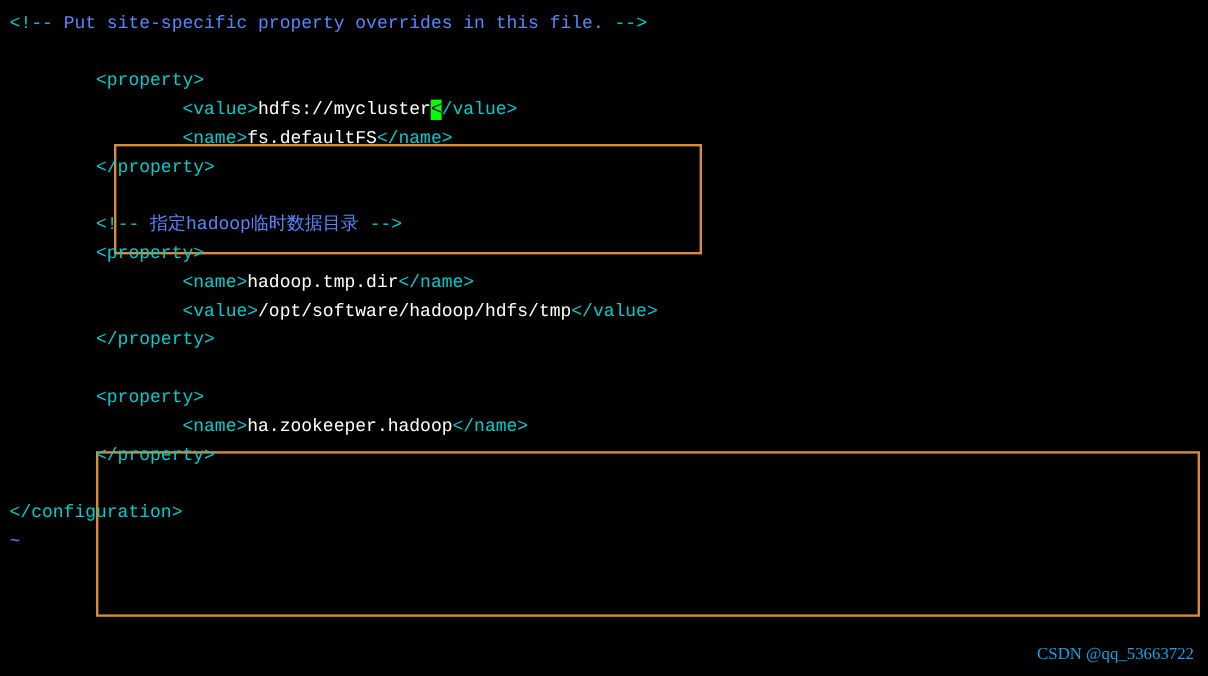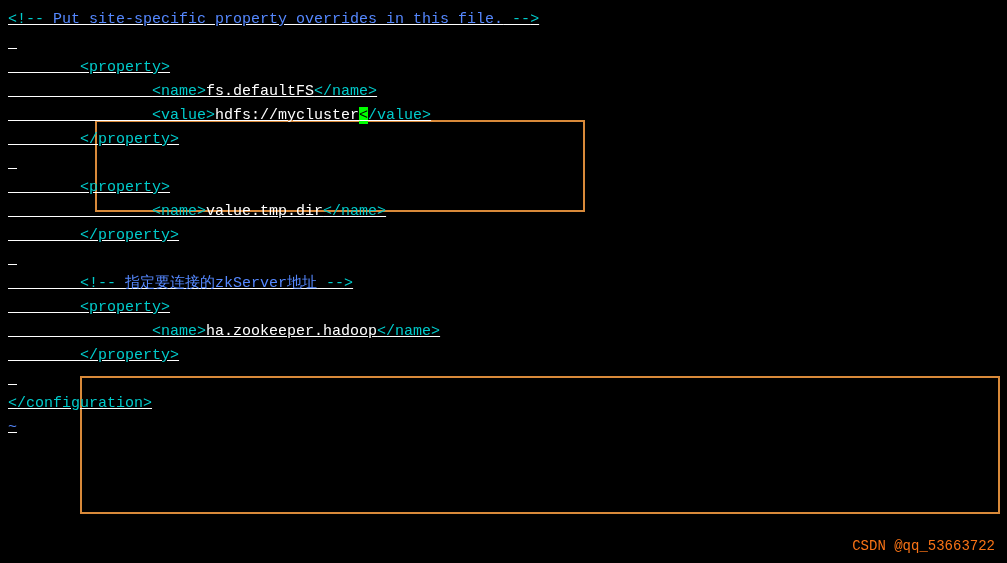--- a/index.html
+++ b/index.html
@@ -19,21 +19,20 @@
       position: relative;
       overflow: hidden;
     }
     .cyan { color: #00cccc; }
     .blue { color: #5588ff; }
     .white { color: #ffffff; }
     .line {
       white-space: pre;
       position: relative;
       z-index: 1;
-      text-decoration: underline;
     }
     .box1 {
       position: absolute;
       border: 2px solid #d98a3a;
       left: 95px;
       top: 120px;
       width: 490px;
       height: 92px;
       z-index: 0;
     }
@@ -43,48 +42,49 @@
       left: 80px;
       top: 376px;
       width: 920px;
       height: 138px;
       z-index: 0;
     }
     .watermark {
       position: absolute;
       right: 12px;
       bottom: 6px;
-      color: #f97316;
+      color: #0ea5e9;
       font-size: 14px;
-      font-family: Liberation Mono, monospace;
+      font-family: Liberation Serif, serif;
     }
     .cursor {
       background-color: #00ff00;
       color: #000000;
     }
   </style>
 </head>
 <body>
 
 <div class="box1"></div>
 <div class="box2"></div>
 
 <div>
 <div class="line"><span class="cyan">&lt;!</span><span class="cyan">-- </span><span class="blue">Put site-specific property overrides in this file.</span><span class="cyan"> --</span><span class="cyan">&gt;</span></div>
 <div class="line"> </div>
 <div class="line">        <span class="cyan">&lt;property&gt;</span></div>
+<div class="line">                <span class="cyan">&lt;value&gt;</span><span class="white">hdfs://mycluster</span><span class="cursor">&lt;</span><span class="cyan">/value&gt;</span></div>
 <div class="line">                <span class="cyan">&lt;name&gt;</span><span class="white">fs.defaultFS</span><span class="cyan">&lt;/name&gt;</span></div>
-<div class="line">                <span class="cyan">&lt;value&gt;</span><span class="white">hdfs://mycluster</span><span class="cursor">&lt;</span><span class="cyan">/value&gt;</span></div>
 <div class="line">        <span class="cyan">&lt;/property&gt;</span></div>
 <div class="line"> </div>
+<div class="line">        <span class="cyan">&lt;!</span><span class="cyan">-- </span><span class="blue">指定hadoop临时数据目录</span><span class="cyan"> --</span><span class="cyan">&gt;</span></div>
 <div class="line">        <span class="cyan">&lt;property&gt;</span></div>
-<div class="line">                <span class="cyan">&lt;name&gt;</span><span class="white">value.tmp.dir</span><span class="cyan">&lt;/name&gt;</span></div>
+<div class="line">                <span class="cyan">&lt;name&gt;</span><span class="white">hadoop.tmp.dir</span><span class="cyan">&lt;/name&gt;</span></div>
+<div class="line">                <span class="cyan">&lt;value&gt;</span><span class="white">/opt/software/hadoop/hdfs/tmp</span><span class="cyan">&lt;/value&gt;</span></div>
 <div class="line">        <span class="cyan">&lt;/property&gt;</span></div>
 <div class="line"> </div>
-<div class="line">        <span class="cyan">&lt;!</span><span class="cyan">-- </span><span class="blue">指定要连接的zkServer地址</span><span class="cyan"> --</span><span class="cyan">&gt;</span></div>
 <div class="line">        <span class="cyan">&lt;property&gt;</span></div>
 <div class="line">                <span class="cyan">&lt;name&gt;</span><span class="white">ha.zookeeper.hadoop</span><span class="cyan">&lt;/name&gt;</span></div>
 <div class="line">        <span class="cyan">&lt;/property&gt;</span></div>
 <div class="line"> </div>
 <div class="line"><span class="cyan">&lt;/configuration&gt;</span></div>
 <div class="line"><span class="blue">~</span></div>
 </div>
 
 <div class="watermark">CSDN @qq_53663722</div>
 

